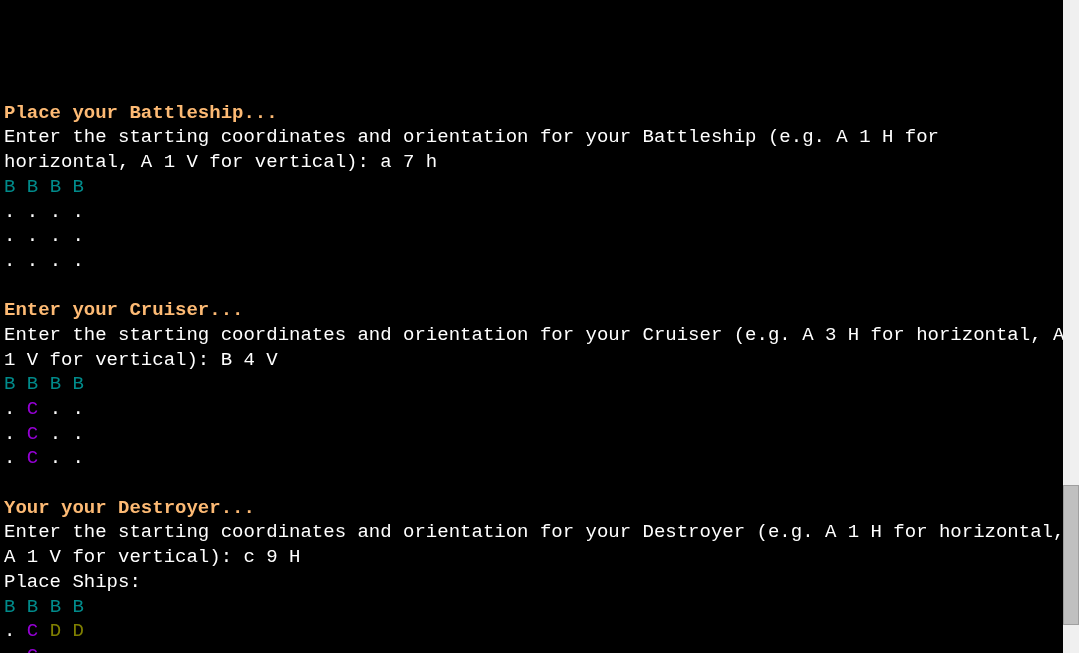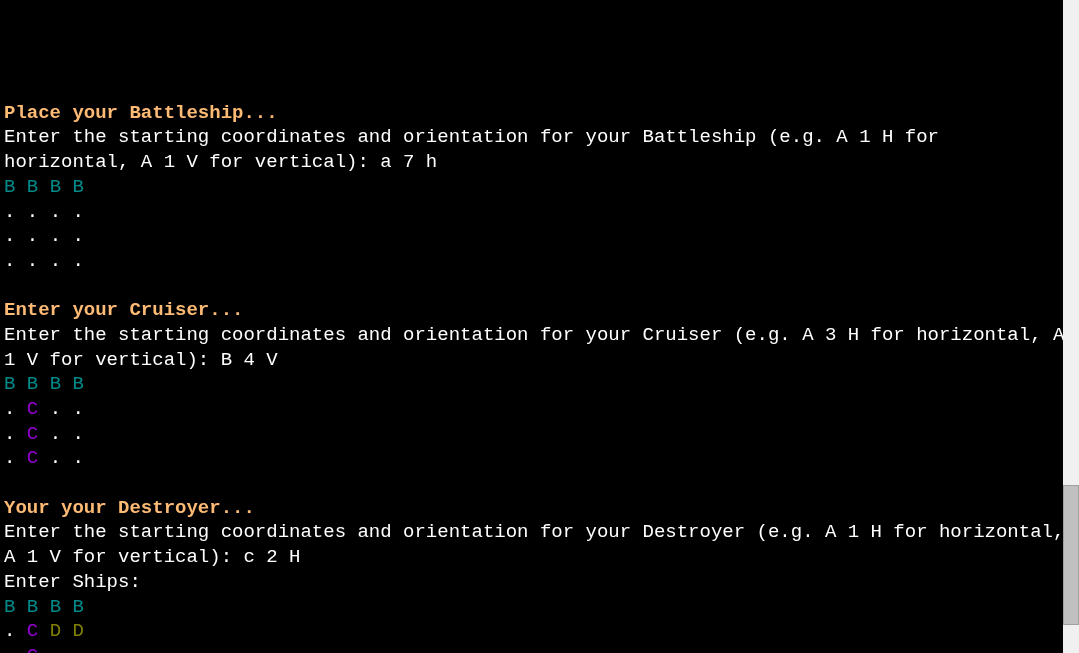--- a/index.html
+++ b/index.html
@@ -69,22 +69,22 @@
 <span><span class="white">.</span> <span class="white">.</span> <span class="white">.</span> <span class="white">.</span></span>
 
 <span class="yellow">Enter your Cruiser...</span>
 <span><span class="white">Enter the starting coordinates and orientation for your Cruiser (e.g. A 3 H for horizontal, A 1 V for vertical): </span><span class="white">B 4 V</span></span>
 <span><span class="teal">B</span> <span class="teal">B</span> <span class="teal">B</span> <span class="teal">B</span></span>
 <span><span class="white">.</span> <span class="purple">C</span> <span class="white">.</span> <span class="white">.</span></span>
 <span><span class="white">.</span> <span class="purple">C</span> <span class="white">.</span> <span class="white">.</span></span>
 <span><span class="white">.</span> <span class="purple">C</span> <span class="white">.</span> <span class="white">.</span></span>
 
 <span class="yellow">Your your Destroyer...</span>
-<span><span class="white">Enter the starting coordinates and orientation for your Destroyer (e.g. A 1 H for horizontal, A 1 V for vertical): </span><span class="white">c 2 H</span></span>
-<span class="white">Enter Ships:</span>
+<span><span class="white">Enter the starting coordinates and orientation for your Destroyer (e.g. A 1 H for horizontal, A 1 V for vertical): </span><span class="white">c 9 H</span></span>
+<span class="white">Place Ships:</span>
 <span><span class="teal">B</span> <span class="teal">B</span> <span class="teal">B</span> <span class="teal">B</span></span>
 <span><span class="white">.</span> <span class="purple">C</span> <span class="darkyellow">D</span> <span class="darkyellow">D</span></span>
 <span><span class="white">.</span> <span class="purple">C</span> <span class="white">.</span> <span class="white">.</span></span>
 
 </div>
 
 <div class="scrollbar">
   <div class="scrollbar-thumb"></div>
 </div>
 

